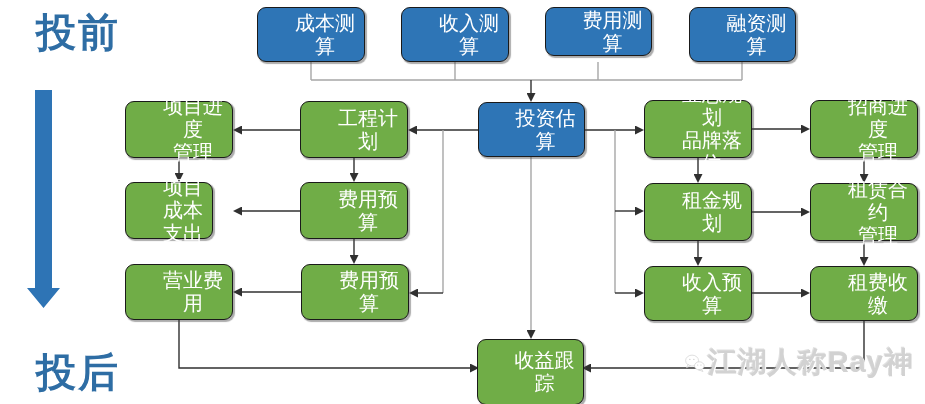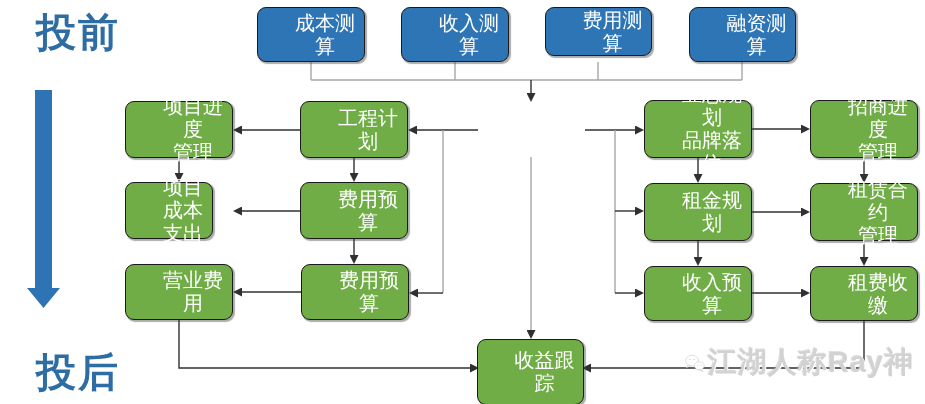--- a/index.html
+++ b/index.html
@@ -114,20 +114,23 @@
   <div class="node blue" style="left:401px;top:7px;width:108px;height:55px">
     <span class="node-label">收入测算</span>
     </div>
   <div class="node blue" style="left:545px;top:7px;width:107px;height:49px">
     <span class="node-label">费用测算</span>
     </div>
   <div class="node blue" style="left:689px;top:7px;width:107px;height:55px">
     <span class="node-label">融资测算</span>
     </div>
 
+  <div class="node blue" style="left:478px;top:102px;width:107px;height:55px">
+    <span class="node-label">投资估算</span>
+    </div>
 
   <div class="node green" style="left:125px;top:101px;width:108px;height:57px">
     <span class="node-label">项目进度
 管理</span>
     </div>
   <div class="node green" style="left:300px;top:101px;width:108px;height:57px">
     <span class="node-label">工程计划</span>
     </div>
   <div class="node green" style="left:125px;top:182px;width:88px;height:57px">
     <span class="node-label">项目成本

